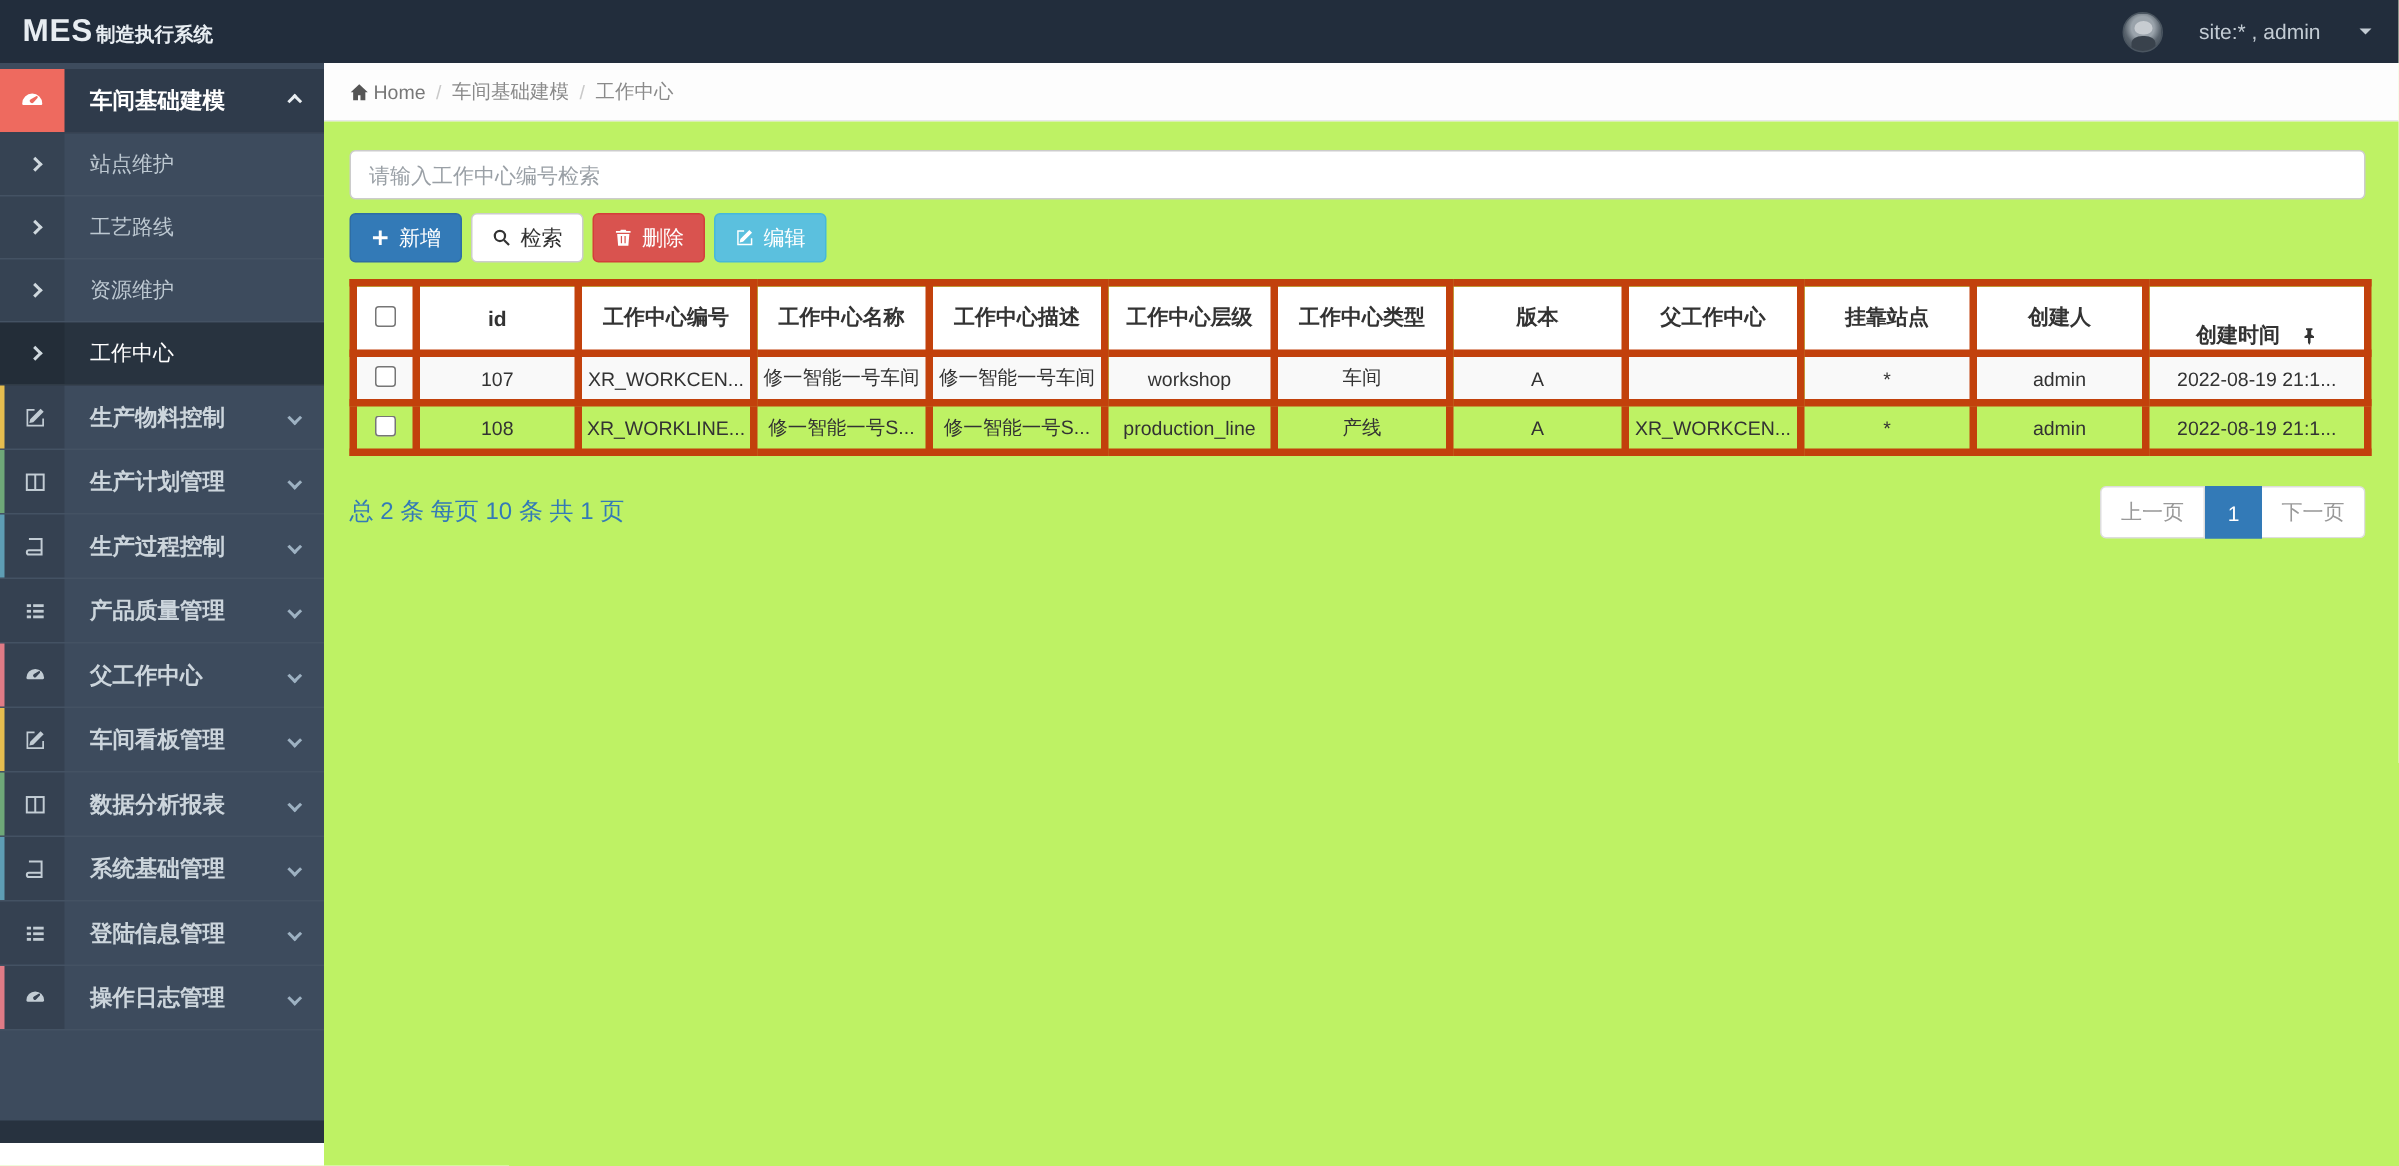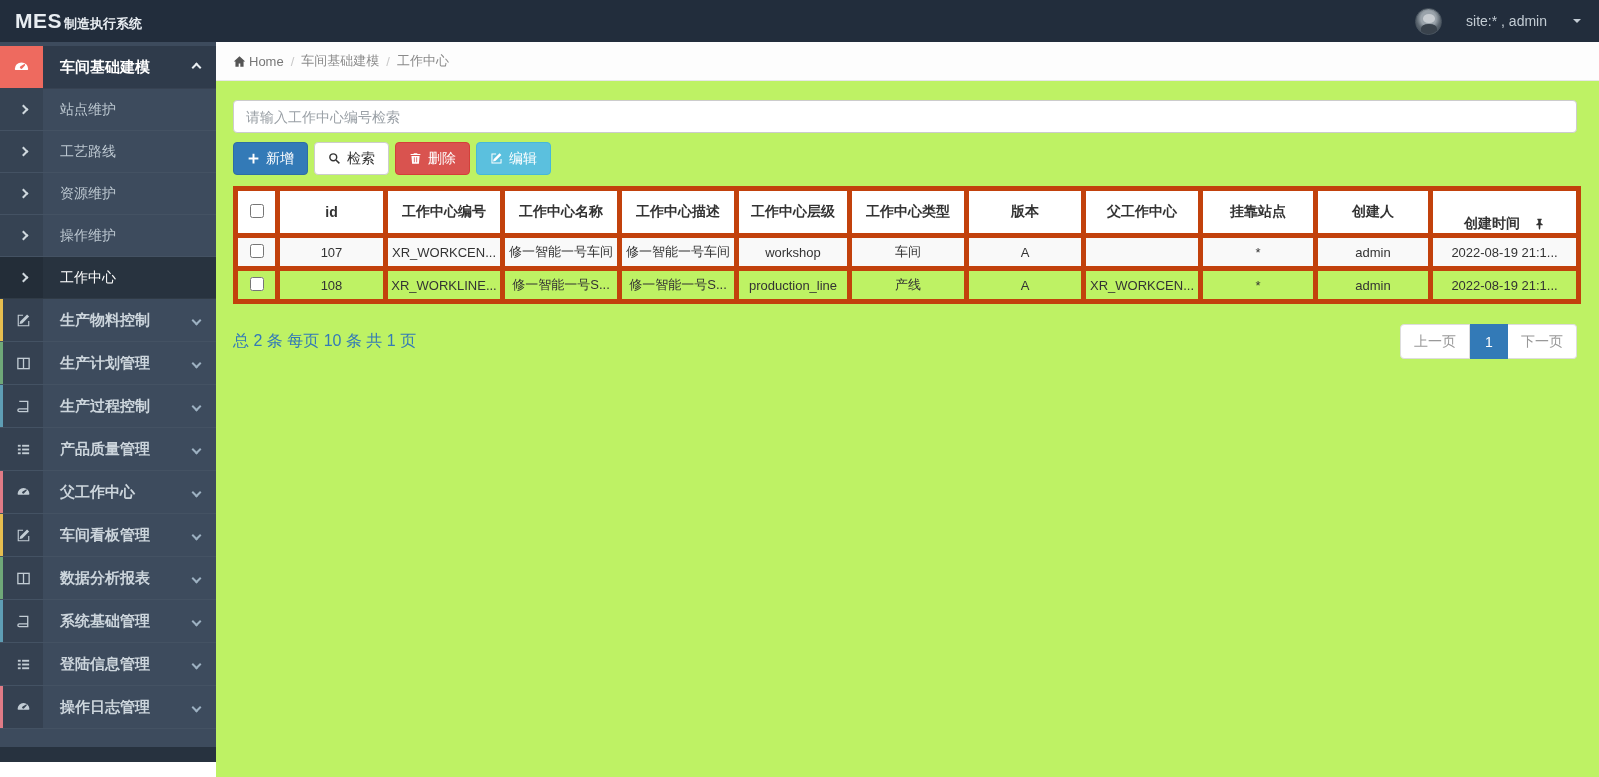--- a/index.html
+++ b/index.html
@@ -138,26 +138,20 @@
     <span class="icon-cell">
         <span class="chev chev-right"></span>
       </span>
     <span class="side-label">工艺路线</span>
   </div>
   <div class="side-row sub-item">
     <span class="icon-cell">
         <span class="chev chev-right"></span>
       </span>
     <span class="side-label">资源维护</span>
-  </div>
-  <div class="side-row sub-item">
-    <span class="icon-cell">
-        <span class="chev chev-right"></span>
-      </span>
-    <span class="side-label">操作维护</span>
   </div>
   <div class="side-row sub-item active">
     <span class="icon-cell">
         <span class="chev chev-right"></span>
       </span>
     <span class="side-label">工作中心</span>
   </div>
 
   <div class="side-row main-item">
     <span class="icon-cell" style="border-left-color: rgb(230, 189, 79);">

